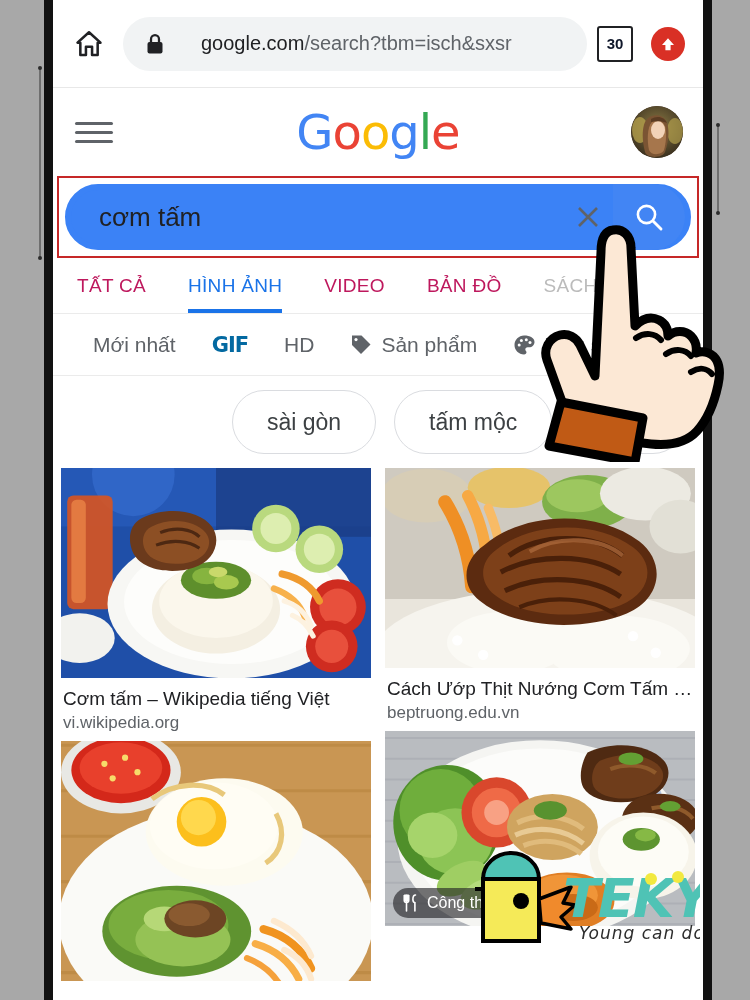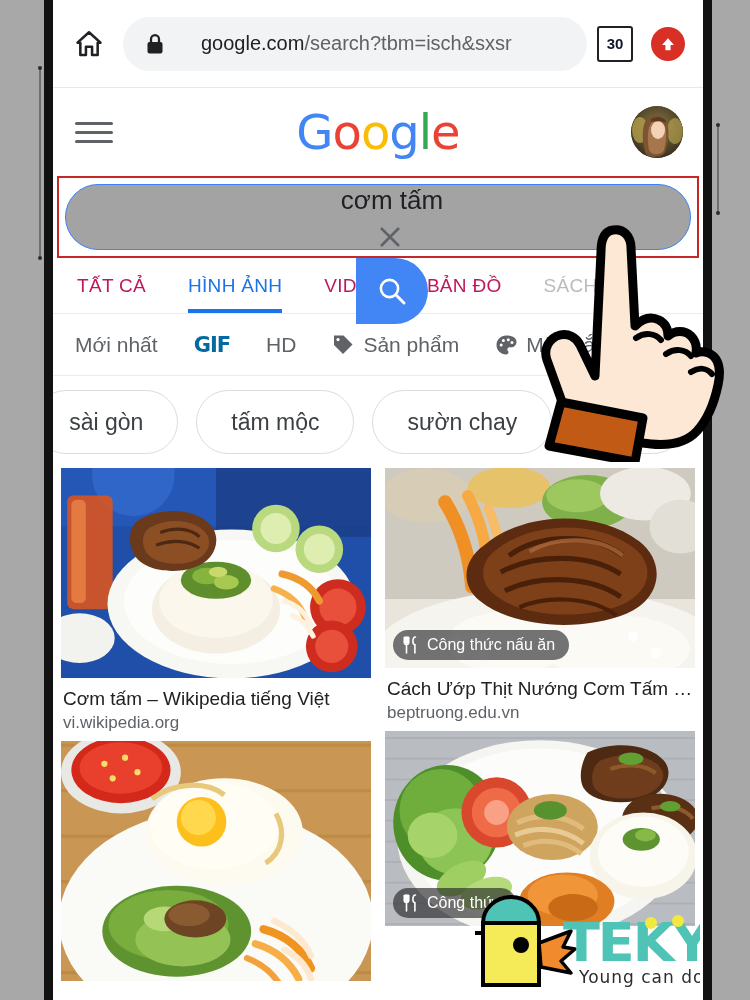--- a/index.html
+++ b/index.html
@@ -178,28 +178,27 @@
   .search-wrap {
     position: relative;
     padding: 6px 6px;
     border: 2px solid #c62828;
     margin: 0 4px;
     box-sizing: border-box;
   }
   .search-box {
     position: relative;
     height: 66px;
-    border: 1px solid #3b82f6;
+    border: 6px solid #3b82f6;
     border-radius: 33px;
-    background: #a3a3a3;
+    background: #3b82f6;
     display: flex;
     align-items: center;
     padding-left: 28px;
     box-sizing: border-box;
-    flex-direction: column;
   }
   .search-text {
     font-size: 26px;
     color: #202124;
     flex: 1 1 auto;
   }
   .clear-x {
     width: 42px; height: 42px;
     display: flex; align-items: center; justify-content: center;
     flex: 0 0 auto;
@@ -237,21 +236,21 @@
     color: #1a73e8;
     border-bottom-color: #1a73e8;
   }
   .tab.faded { color: #bbb; }
 
   
   .filters {
     display: flex;
     align-items: center;
     height: 62px;
-    padding-left: 22px;
+    padding-left: 40px;
     box-sizing: border-box;
     border-bottom: 1px solid #ebebeb;
     overflow: hidden;
     white-space: nowrap;
   }
   .filter {
     font-size: 21px;
     color: #5f6368;
     margin-right: 36px;
     display: flex;
@@ -341,24 +340,25 @@
     position: absolute;
     left: 539px; top: 222px;
     width: 190px; height: 240px;
     z-index: 20;
     pointer-events: none;
   }
 
   
   .teky {
     position: absolute;
-    left: 475px; top: 895px;
+    left: 475px; top: 851px;
     width: 225px; height: 95px;
     z-index: 21;
     pointer-events: none;
+    font-style: italic;
   }
 </style>
 </head>
 <body>
 
 <div id="screenshot">
 
   <div class="side-button-left"></div>
   <div class="side-button-right"></div>
   <div class="phone-bezel-left"></div>
@@ -479,21 +479,20 @@
         <span>Màu sắc</span>
       </div>
       <div class="filter faded">
         <span>Loại</span>
       </div>
     </div>
 
     <div class="chips">
       <div class="chip">sài gòn</div>
       <div class="chip">tấm mộc</div>
-      <div class="chip">sườn chay</div>
       <div class="chip">food</div>
 
     </div>
 
     <div class="results">
 
       <div class="col">
 
         <div class="card">
           <div class="thumb" style="height:210px">
@@ -615,30 +614,20 @@
               <path d="M100 42c10 24 14 48 14 72" stroke="#f8bb66" stroke-width="9" fill="none" stroke-linecap="round"></path>
 
               <path d="M96 78c40-34 110-34 150-4 26 20 22 56-12 70-44 18-110 14-142-12-20-16-16-40 4-54z" fill="#5c2b10"></path>
               <path d="M108 82c36-28 98-28 132-2 22 16 18 44-12 56-38 15-96 11-122-10-16-13-14-33 2-44z" fill="#7d4019"></path>
               <path d="M120 88c30-22 82-22 110 0" stroke="#4a2009" stroke-width="5" fill="none"></path>
               <path d="M112 104c34-18 86-18 116 2" stroke="#4a2009" stroke-width="5" fill="none"></path>
               <path d="M116 122c34-16 84-14 112 6" stroke="#4a2009" stroke-width="5" fill="none"></path>
               <path d="M130 138c28-12 70-10 94 8" stroke="#4a2009" stroke-width="4" fill="none"></path>
               <path d="M140 84c28-16 68-14 90 4" stroke="#a9663a" stroke-width="4" fill="none" opacity=".8"></path>
             </svg>
-            <div class="badge">
-              <span class="cutlery">
-                <svg width="16" height="18" viewBox="0 0 16 18">
-                  <path d="M2 1v6M5 1v6M3.5 1v6M3.5 7v10" stroke="#fff" stroke-width="1.6" fill="none" stroke-linecap="round"></path>
-                  <path d="M1.2 1v5.2a2.3 2.3 0 0 0 4.6 0V1" stroke="#fff" stroke-width="1.5" fill="none"></path>
-                  <path d="M12.5 1c-1.8 0-2.6 2-2.6 4.4 0 2 .9 3 2 3.3V17" stroke="#fff" stroke-width="1.6" fill="none" stroke-linecap="round"></path>
-                </svg>
-              </span>
-              <span>Công thức nấu ăn</span>
-            </div>
           </div>
           <div class="card-title">Cách Ướp Thịt Nướng Cơm Tấm M…</div>
           <div class="card-domain">beptruong.edu.vn</div>
         </div>
 
         <div class="card">
           <div class="thumb" style="height:195px">
             <svg width="100%" height="195" viewBox="0 0 300 195" preserveAspectRatio="xMidYMid slice">
               <rect width="300" height="195" fill="#b9bcc0"></rect>
               <path d="M0 10h300M0 30h300M0 50h300M0 70h300M0 90h300M0 110h300M0 130h300M0 150h300M0 170h300M0 190h300" stroke="#a9acb2" stroke-width="2" opacity=".7"></path>

